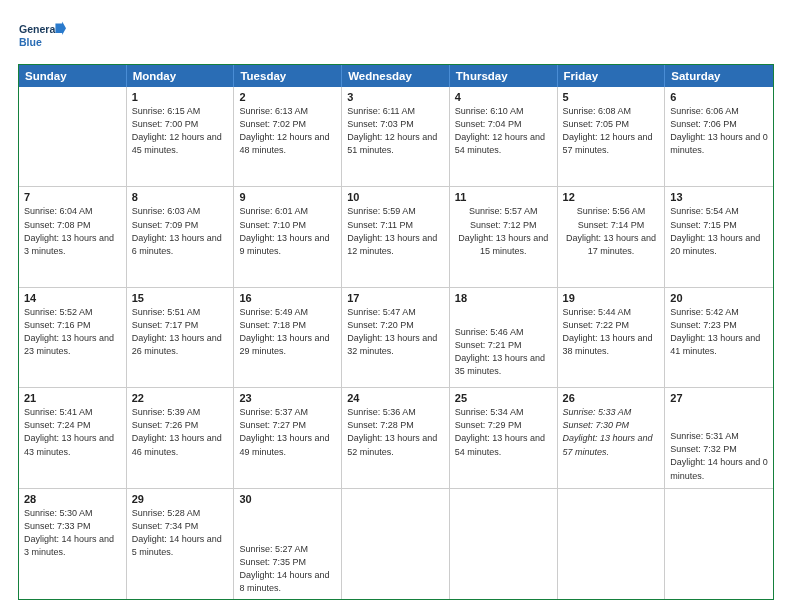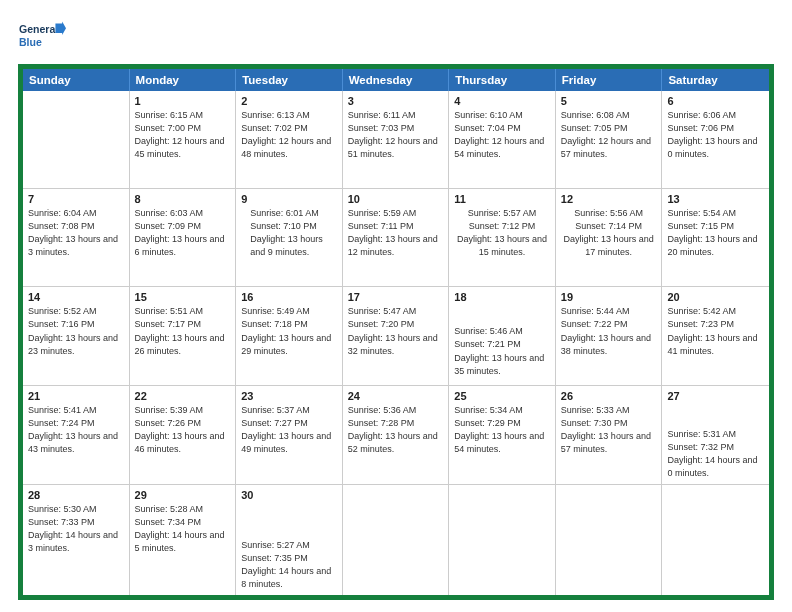--- a/index.html
+++ b/index.html
@@ -38,21 +38,21 @@
       line-height: 1.1;
     }
     .subtitle {
       font-size: 14px;
       color: #555;
     }
     .calendar {
       flex: 1;
       display: flex;
       flex-direction: column;
-      border: 5px solid #15803d;
+      border: 1px solid #15803d;
     }
     .cal-header-row {
       display: grid;
       grid-template-columns: repeat(7, 1fr);
       background: #2a6db5;
     }
     .cal-header-cell {
       color: #fff;
       font-size: 11.5px;
       font-weight: bold;
@@ -172,21 +172,21 @@
 Daylight: 13 hours and 3 minutes.</div>
           </div>
           <div class="cal-cell">
             <div class="day-num">8</div>
             <div class="cell-text" style="white-space: pre-line;">Sunrise: 6:03 AM
 Sunset: 7:09 PM
 Daylight: 13 hours and 6 minutes.</div>
           </div>
           <div class="cal-cell">
             <div class="day-num">9</div>
-            <div class="cell-text" style="white-space: pre-line; margin-left: 9px;">Sunrise: 6:01 AM
+            <div class="cell-text" style="white-space: pre-line;">Sunrise: 6:01 AM
 Sunset: 7:10 PM
 Daylight: 13 hours and 9 minutes.</div>
           </div>
           <div class="cal-cell">
             <div class="day-num">10</div>
             <div class="cell-text" style="white-space: pre-line;">Sunrise: 5:59 AM
 Sunset: 7:11 PM
 Daylight: 13 hours and 12 minutes.</div>
           </div>
           <div class="cal-cell">
@@ -278,21 +278,21 @@
 Daylight: 13 hours and 52 minutes.</div>
           </div>
           <div class="cal-cell">
             <div class="day-num">25</div>
             <div class="cell-text" style="white-space: pre-line;">Sunrise: 5:34 AM
 Sunset: 7:29 PM
 Daylight: 13 hours and 54 minutes.</div>
           </div>
           <div class="cal-cell">
             <div class="day-num">26</div>
-            <div class="cell-text" style="white-space: pre-line;">Sunrise: 5:33 AM
+            <div class="cell-text" style="white-space: pre-line; font-style: italic;">Sunrise: 5:33 AM
 Sunset: 7:30 PM
 Daylight: 13 hours and 57 minutes.</div>
           </div>
           <div class="cal-cell">
             <div class="day-num">27</div>
             <div class="cell-text" style="white-space: pre-line; margin-top: 24px;">Sunrise: 5:31 AM
 Sunset: 7:32 PM
 Daylight: 14 hours and 0 minutes.</div>
           </div>
         </div>

